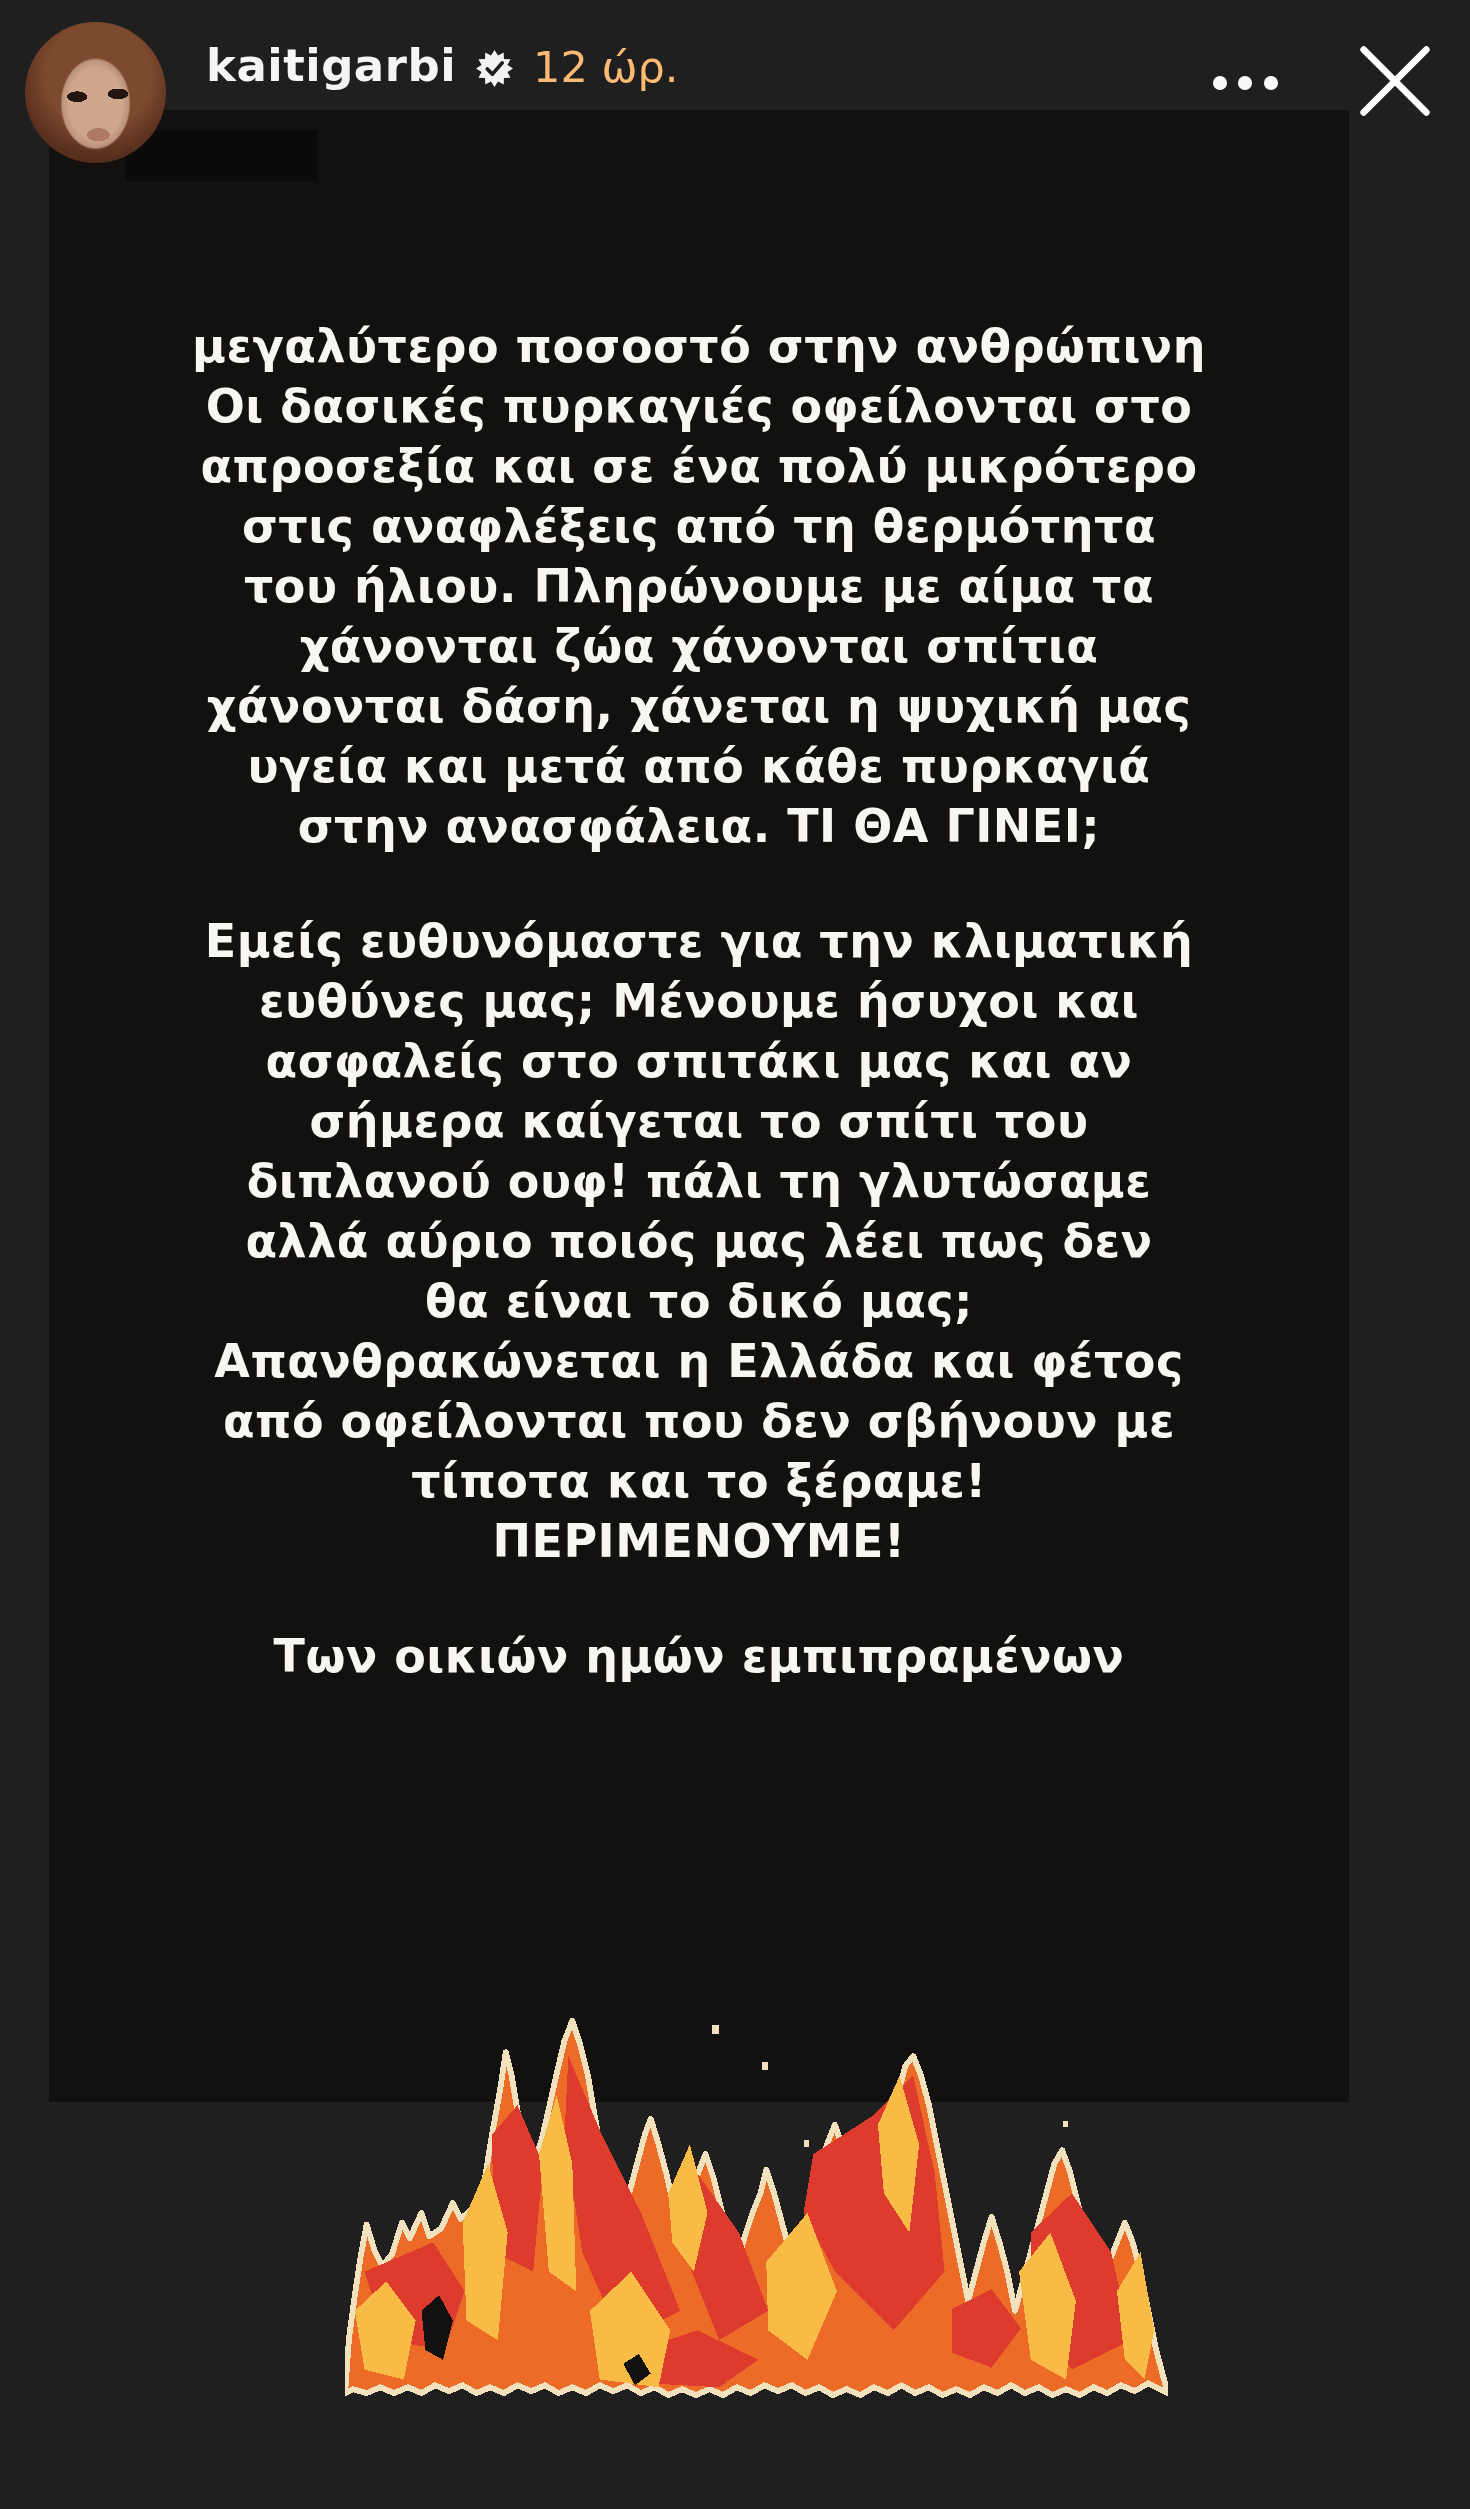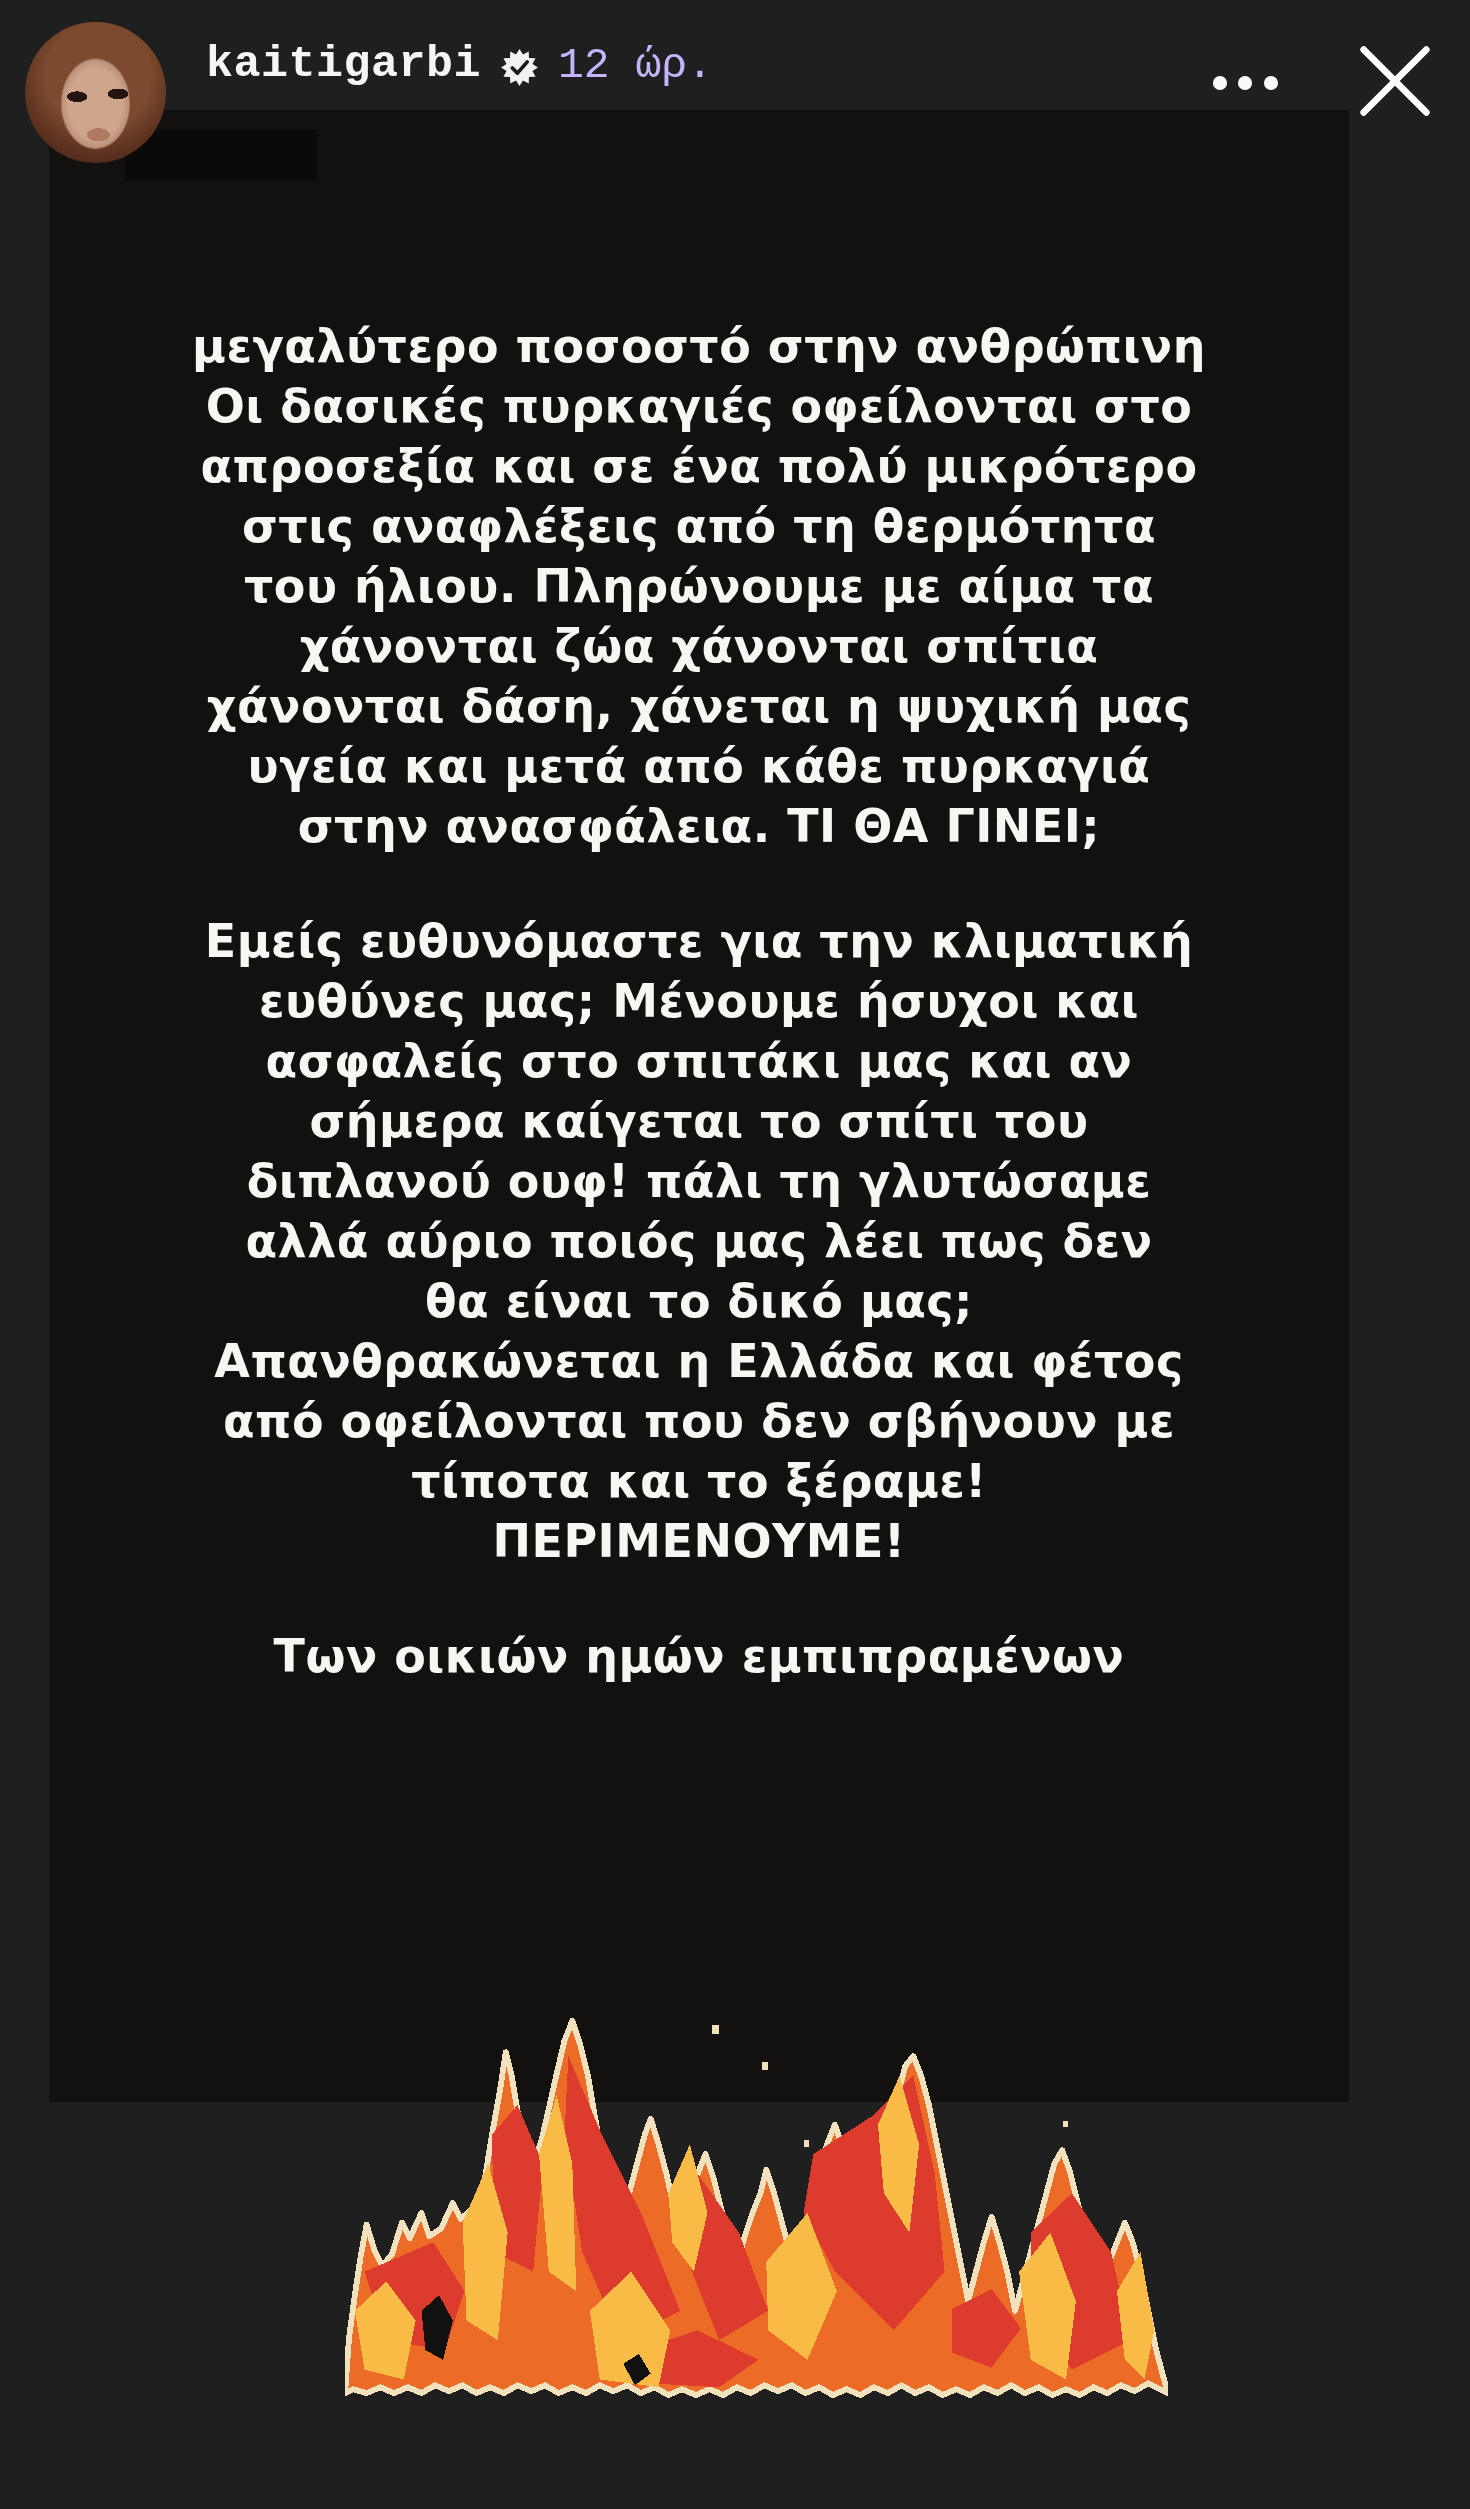--- a/index.html
+++ b/index.html
@@ -13,24 +13,24 @@
   .header{position:absolute;left:0;top:0;width:1470px;height:167px;z-index:30;}
   .avatar{
     position:absolute;left:24.5px;top:21.6px;width:141px;height:141px;border-radius:50%;
     background:
       radial-gradient(ellipse 16.7px 8.8px at 37% 53%, #241510 0 60%, rgba(0,0,0,0) 61%),
       radial-gradient(ellipse 16.7px 8.8px at 66% 51%, #241510 0 60%, rgba(0,0,0,0) 61%),
       radial-gradient(ellipse 20.6px 11.8px at 52% 80%, #b07a62 0 55%, rgba(0,0,0,0) 56%),
       radial-gradient(ellipse 45px 59px at 50% 58%, #cda68c 0 60%, #bc937a 74%, rgba(0,0,0,0) 78%),
       radial-gradient(circle at 52% 38%, #7c4a2e 0 46%, #5d3220 68%, #341c12 100%);
   }
-  .username-row{position:absolute;left:206px;top:39px;display:flex;align-items:center;gap:20px;font-family:Liberation Mono, monospace;}
+  .username-row{position:absolute;left:206px;top:39px;display:flex;align-items:center;gap:20px;}
   .username{color:#f5f5f5;font-size:45px;font-weight:bold;letter-spacing:0.5px;}
   .badge{width:37px;height:37px;margin-top:5.9px;}
-  .timestamp{color:#c4b5fd;font-size:43px;font-weight:400;margin-top:2px;}
+  .timestamp{color:#fdba74;font-size:43px;font-weight:400;margin-top:2px;}
   .more-options{position:absolute;left:1213px;top:76px;display:flex;gap:11.8px;cursor:pointer;}
   .more-options .dot{width:13.7px;height:13.7px;border-radius:50%;background:#fafafa;}
   .close-btn{position:absolute;left:1357px;top:43px;width:76px;height:76px;cursor:pointer;}
   
   .photo-panel{
     position:absolute;left:49px;top:110px;width:1300px;height:1992px;
     background:#131010;z-index:1;
   }
   .photo-panel .dark-patch{
     position:absolute;left:76px;top:19.6px;width:192px;height:51px;background:#0b0a0a;

